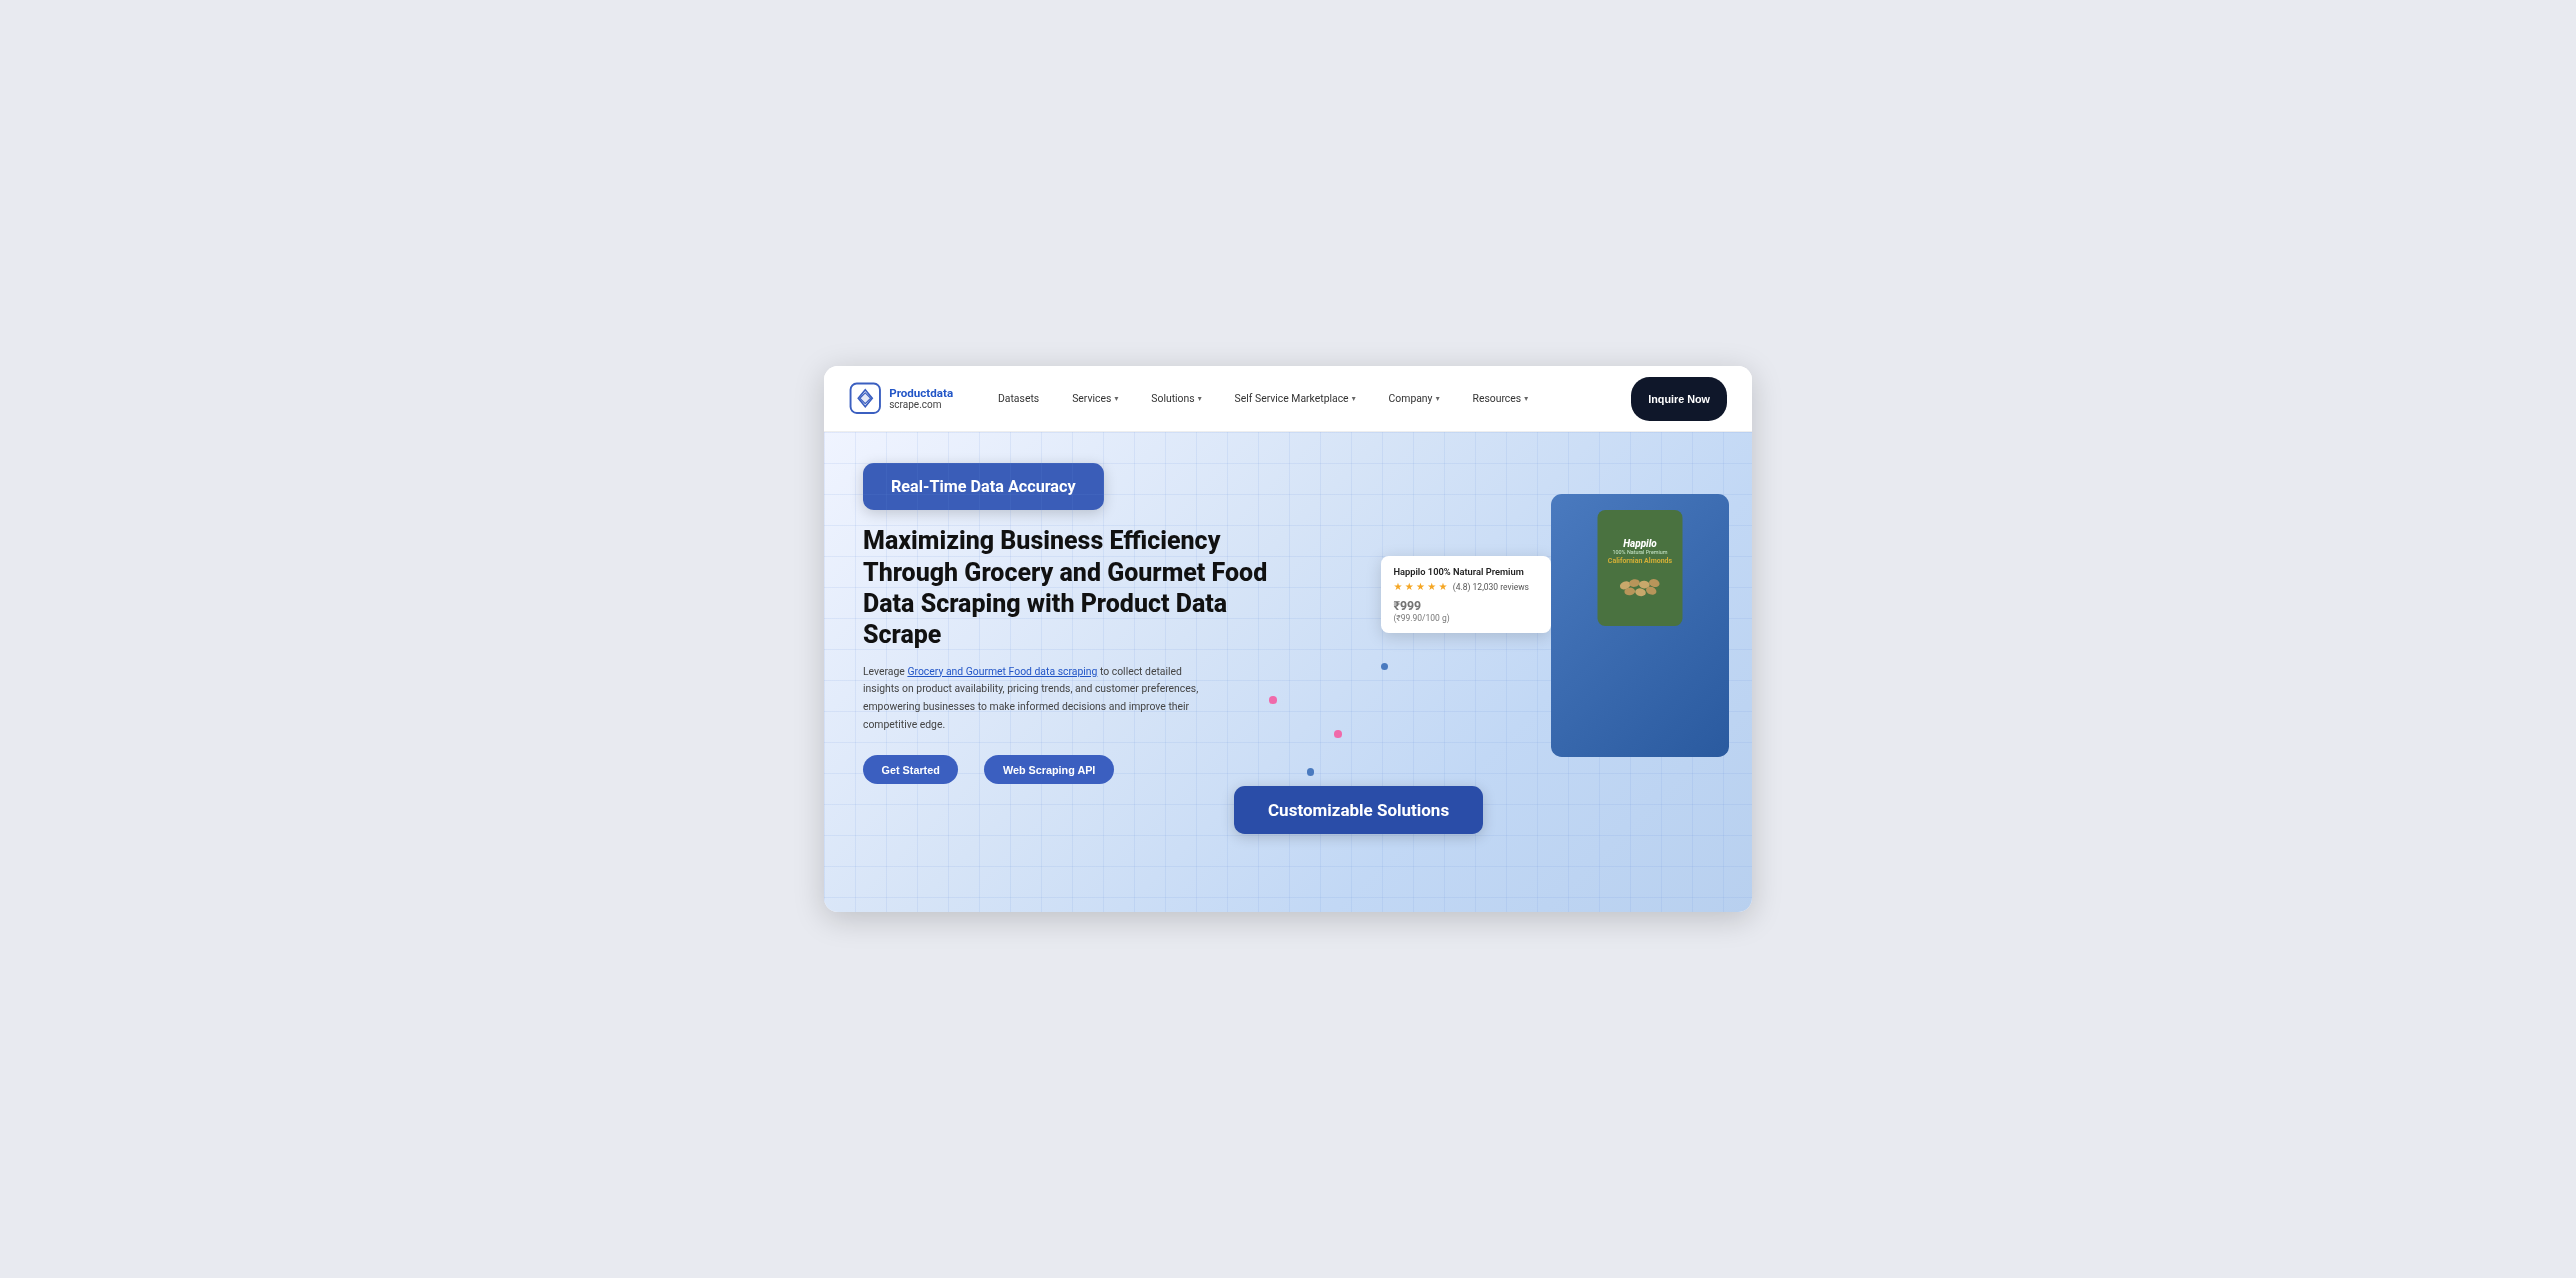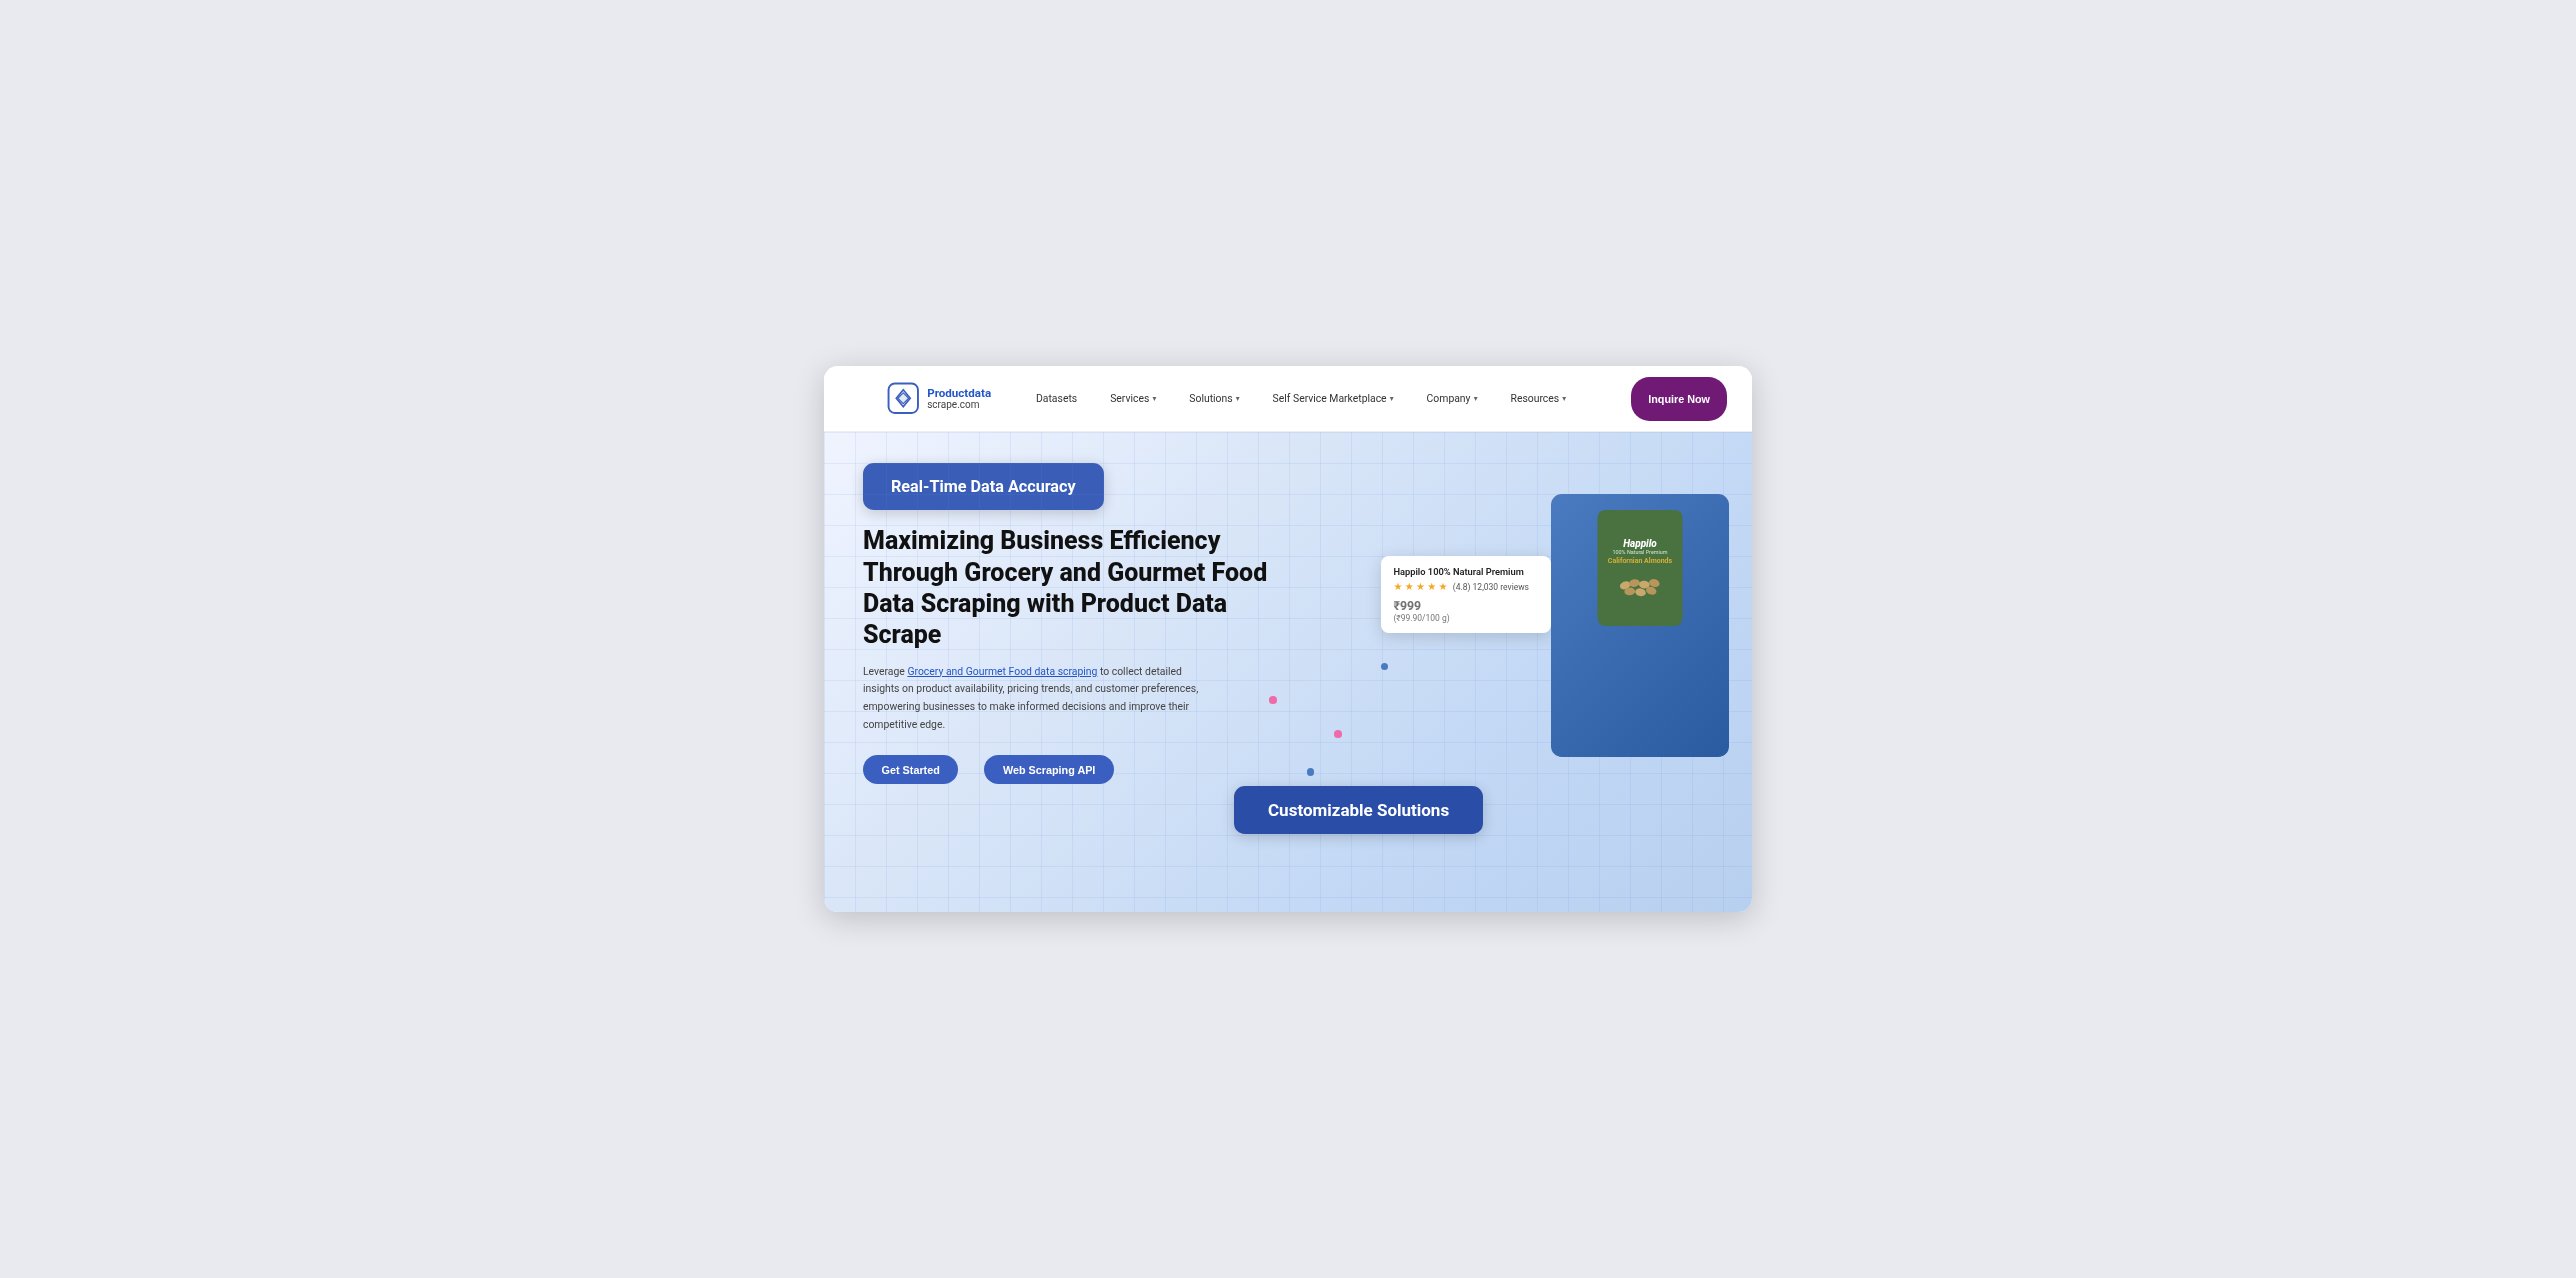--- a/index.html
+++ b/index.html
@@ -27,21 +27,20 @@
       padding: 10.8px 25px;
       background: #fff;
       border-bottom: 0.8px solid #eee;
       gap: 25px;
     }
     .logo-area {
       display: flex;
       align-items: center;
       gap: 7.7px;
       min-width: 124px;
-      margin-left: 38px;
     }
     .logo-icon {
       width: 32.5px;
       height: 32.5px;
     }
     .logo-text-block {
       display: flex;
       flex-direction: column;
       line-height: 1.1;
     }
@@ -68,21 +67,21 @@
       align-items: center;
       gap: 3.1px;
       cursor: pointer;
       white-space: nowrap;
     }
     .nav-link .chevron {
       font-size: 7.7px;
       color: #666;
     }
     .nav-cta {
-      background: #701a75;
+      background: #0f172a;
       color: #fff;
       border: none;
       border-radius: 18.6px;
       padding: 16px 17px;
       font-size: 10.8px;
       font-weight: 600;
       cursor: pointer;
       white-space: nowrap;
     }
     

